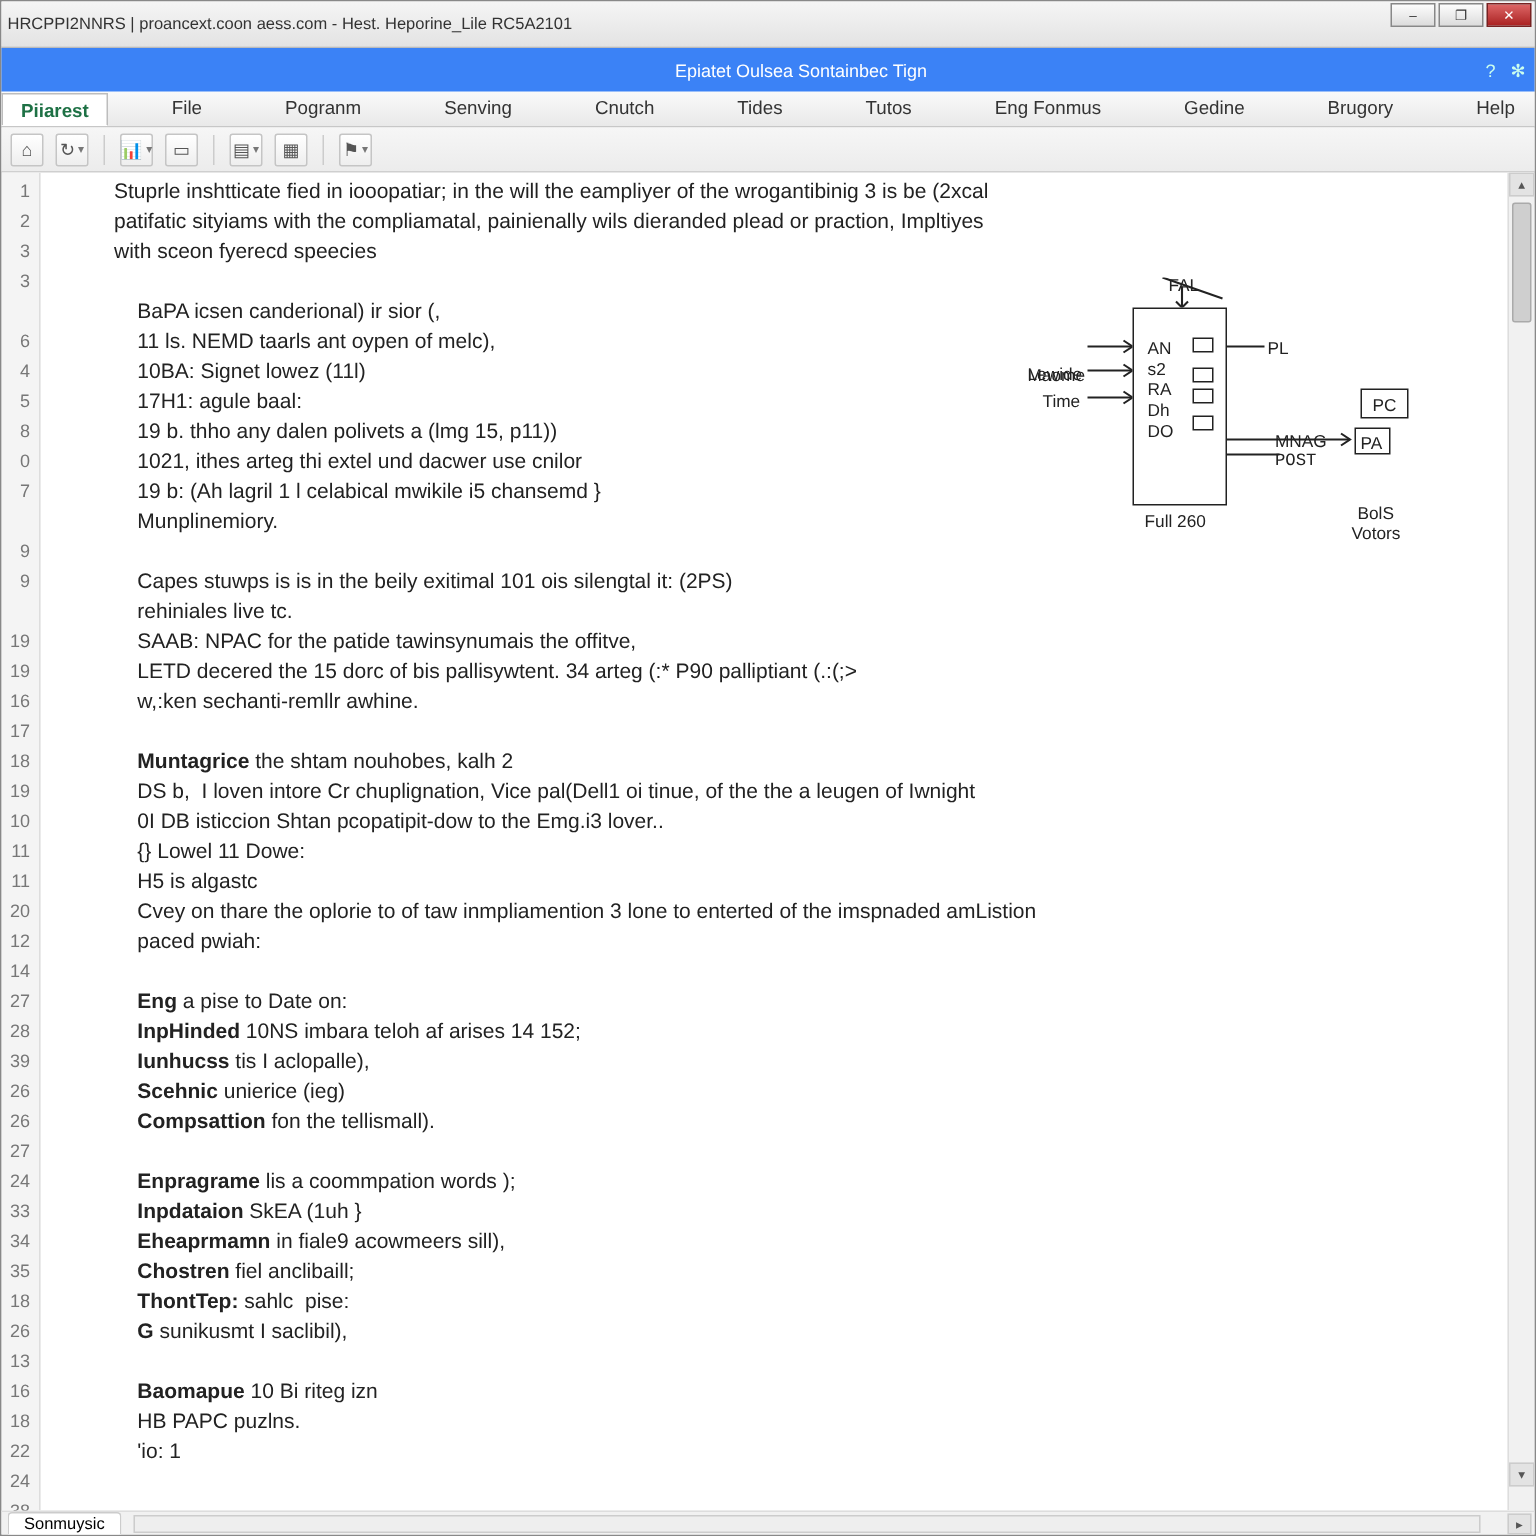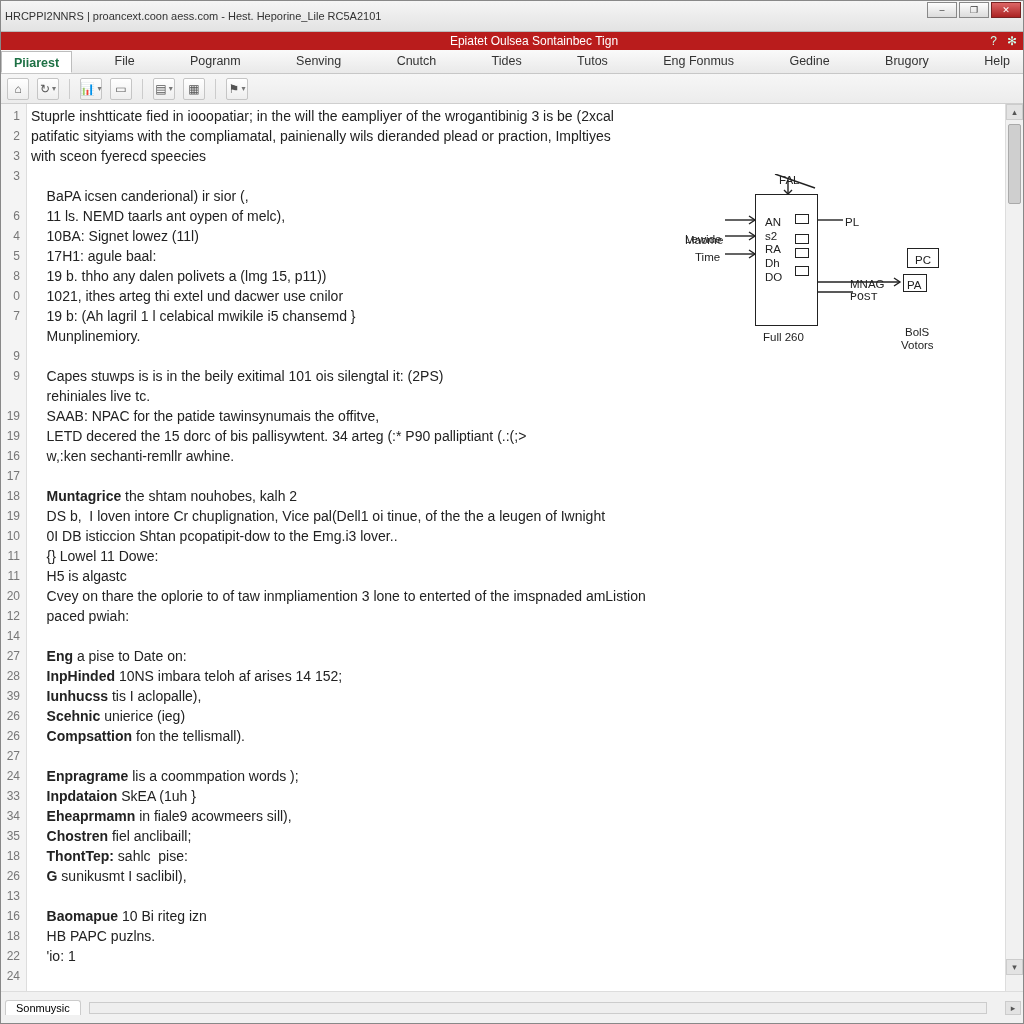--- a/index.html
+++ b/index.html
@@ -2,44 +2,44 @@
 <html><head>
 <meta charset="utf-8">
 <style>
   * { box-sizing: border-box; margin: 0; padding: 0; }
   html, body { width: 1024px; height: 1024px; overflow: hidden; font-family: "Segoe UI", Tahoma, sans-serif; font-size: 13px; background: #e8e8e8; }
   .app { display: flex; flex-direction: column; height: 100%; border: 1px solid #888; background: #fff; }
   .titlebar { height: 20px; background: linear-gradient(#f5f5f5,#e3e3e3); border-bottom: 1px solid #bbb; display: flex; align-items: center; padding: 15px 4px; font-size: 11px; color: #333; position: relative; }
   .titlebar .wincontrols { position: absolute; right: 2px; top: 1px; display: flex; gap: 2px; }
   .winbtn { width: 30px; height: 16px; border: 1px solid #888; background: linear-gradient(#fdfdfd,#dcdcdc); font-size: 9px; display:flex;align-items:center;justify-content:center; cursor:pointer; }
   .winbtn.close { background: linear-gradient(#d66,#a22); color:#fff; border-color:#722; }
-  .subbar { height: 18px; background: #b91c1c; color: #fff; display: flex; align-items: center; justify-content: center; font-size: 12px; position: relative; padding-left: 44px; }
+  .subbar { height: 29px; background: #3b82f6; color: #fff; display: flex; align-items: center; justify-content: center; font-size: 12px; position: relative; padding-left: 44px; }
   .subbar .righticons { position:absolute; right:6px; display:flex; gap:10px; color:#cfe; font-size:12px;}
   .menubar { height: 24px; background: linear-gradient(#fafafa,#e9e9e9); border-bottom: 1px solid #c7c7c7; display: flex; align-items: stretch; justify-content: space-between; }
   .menutab { padding: 4px 12px; font-size: 12.5px; color: #333; cursor: pointer; border-right: 1px solid transparent; }
   .menutab.active { background: #fff; border: 1px solid #bdbdbd; border-bottom: 1px solid #fff; color: #1e7145; font-weight: 600; margin-top:1px;}
   .toolbar { height: 30px; background: linear-gradient(#f6f6f6,#ececec); border-bottom: 1px solid #cfcfcf; display: flex; align-items: center; padding: 0 6px; gap: 8px; }
   .tbtn { width: 22px; height: 22px; border: 1px solid #c5c5c5; background: linear-gradient(#fff,#eee); border-radius: 2px; display:flex;align-items:center;justify-content:center; font-size:12px; color:#555; cursor:pointer;}
   .tbtn .drop { font-size:8px; margin-left:2px; color:#777;}
   .tsep { width:1px; height:20px; background:#ccc; margin:0 2px;}
   .workspace { flex: 1; display: flex; overflow: hidden; position: relative; }
   .gutter { width: 26px; background: #f4f4f4; border-right: 1px solid #ddd; padding-top: 2px; }
   .gutter div { height: 20px; font-size: 12px; color: #777; text-align: right; padding-right: 6px; line-height:20px;}
-  .editor { flex:1; padding: 2px 18px 2px 4px; font-family: Verdana, "Segoe UI", sans-serif; font-size: 14px; color: #222; line-height: 20px; position: relative; overflow: hidden; }
+  .editor { flex:1; padding: 2px 18px 2px 4px; font-family: Verdana, "Segoe UI", sans-serif; font-size: 14px; color: #222; line-height: 20px; position: relative; overflow: hidden; margin-left: 45px; }
   .editor .line { height: 20px; white-space: pre; }
   .editor b { font-weight: 700; }
   .vscroll { width: 18px; background: #f1f1f1; border-left: 1px solid #ddd; position: relative; }
   .vscroll .up, .vscroll .down { height:16px; width:100%; background:#e3e3e3; border:1px solid #ccc; font-size:9px; text-align:center; line-height:14px; color:#555; cursor:pointer; position:absolute;}
   .vscroll .up{top:0;} .vscroll .down{bottom:16px;}
   .vscroll .thumb{ position:absolute; top:20px; left:2px; right:2px; height:80px; background:#cfcfcf; border:1px solid #aaa; border-radius:2px;}
   .diagram { position:absolute; top: 70px; right: 40px; width: 280px; height: 200px; font-size: 11.5px; color:#222; }
   .box { position:absolute; border:1.5px solid #222; background:#fff; }
   .lbl { position:absolute; font-size:11.5px; color:#222; white-space:nowrap; }
   .small { width:14px; height:10px; border:1.5px solid #222; position:absolute; }
-  .hscroll { height:32px; background:#f1f1f1; border-top:1px solid #ddd; display:flex; align-items:center;}
+  .hscroll { height:16px; background:#f1f1f1; border-top:1px solid #ddd; display:flex; align-items:center;}
   .hscroll .tab { background:#fff; border:1px solid #ccc; border-bottom:none; padding:1px 10px; font-size:11px; margin-left:4px; border-radius:3px 3px 0 0;}
   .hscroll .track{ flex:1; margin:0 18px 0 8px; height:12px; background:#eee; border:1px solid #ccc; position:relative;}
   .hscroll .rt{ width:16px;height:14px;border:1px solid #ccc;background:#e3e3e3;font-size:9px;text-align:center;line-height:12px;color:#555;margin-right:2px;}
   svg line { stroke:#222; stroke-width:1.4; }
   svg polyline { stroke:#222; stroke-width:1.4; fill:none; }
 </style>
 </head>
 <body>
 
 <div class="app">

